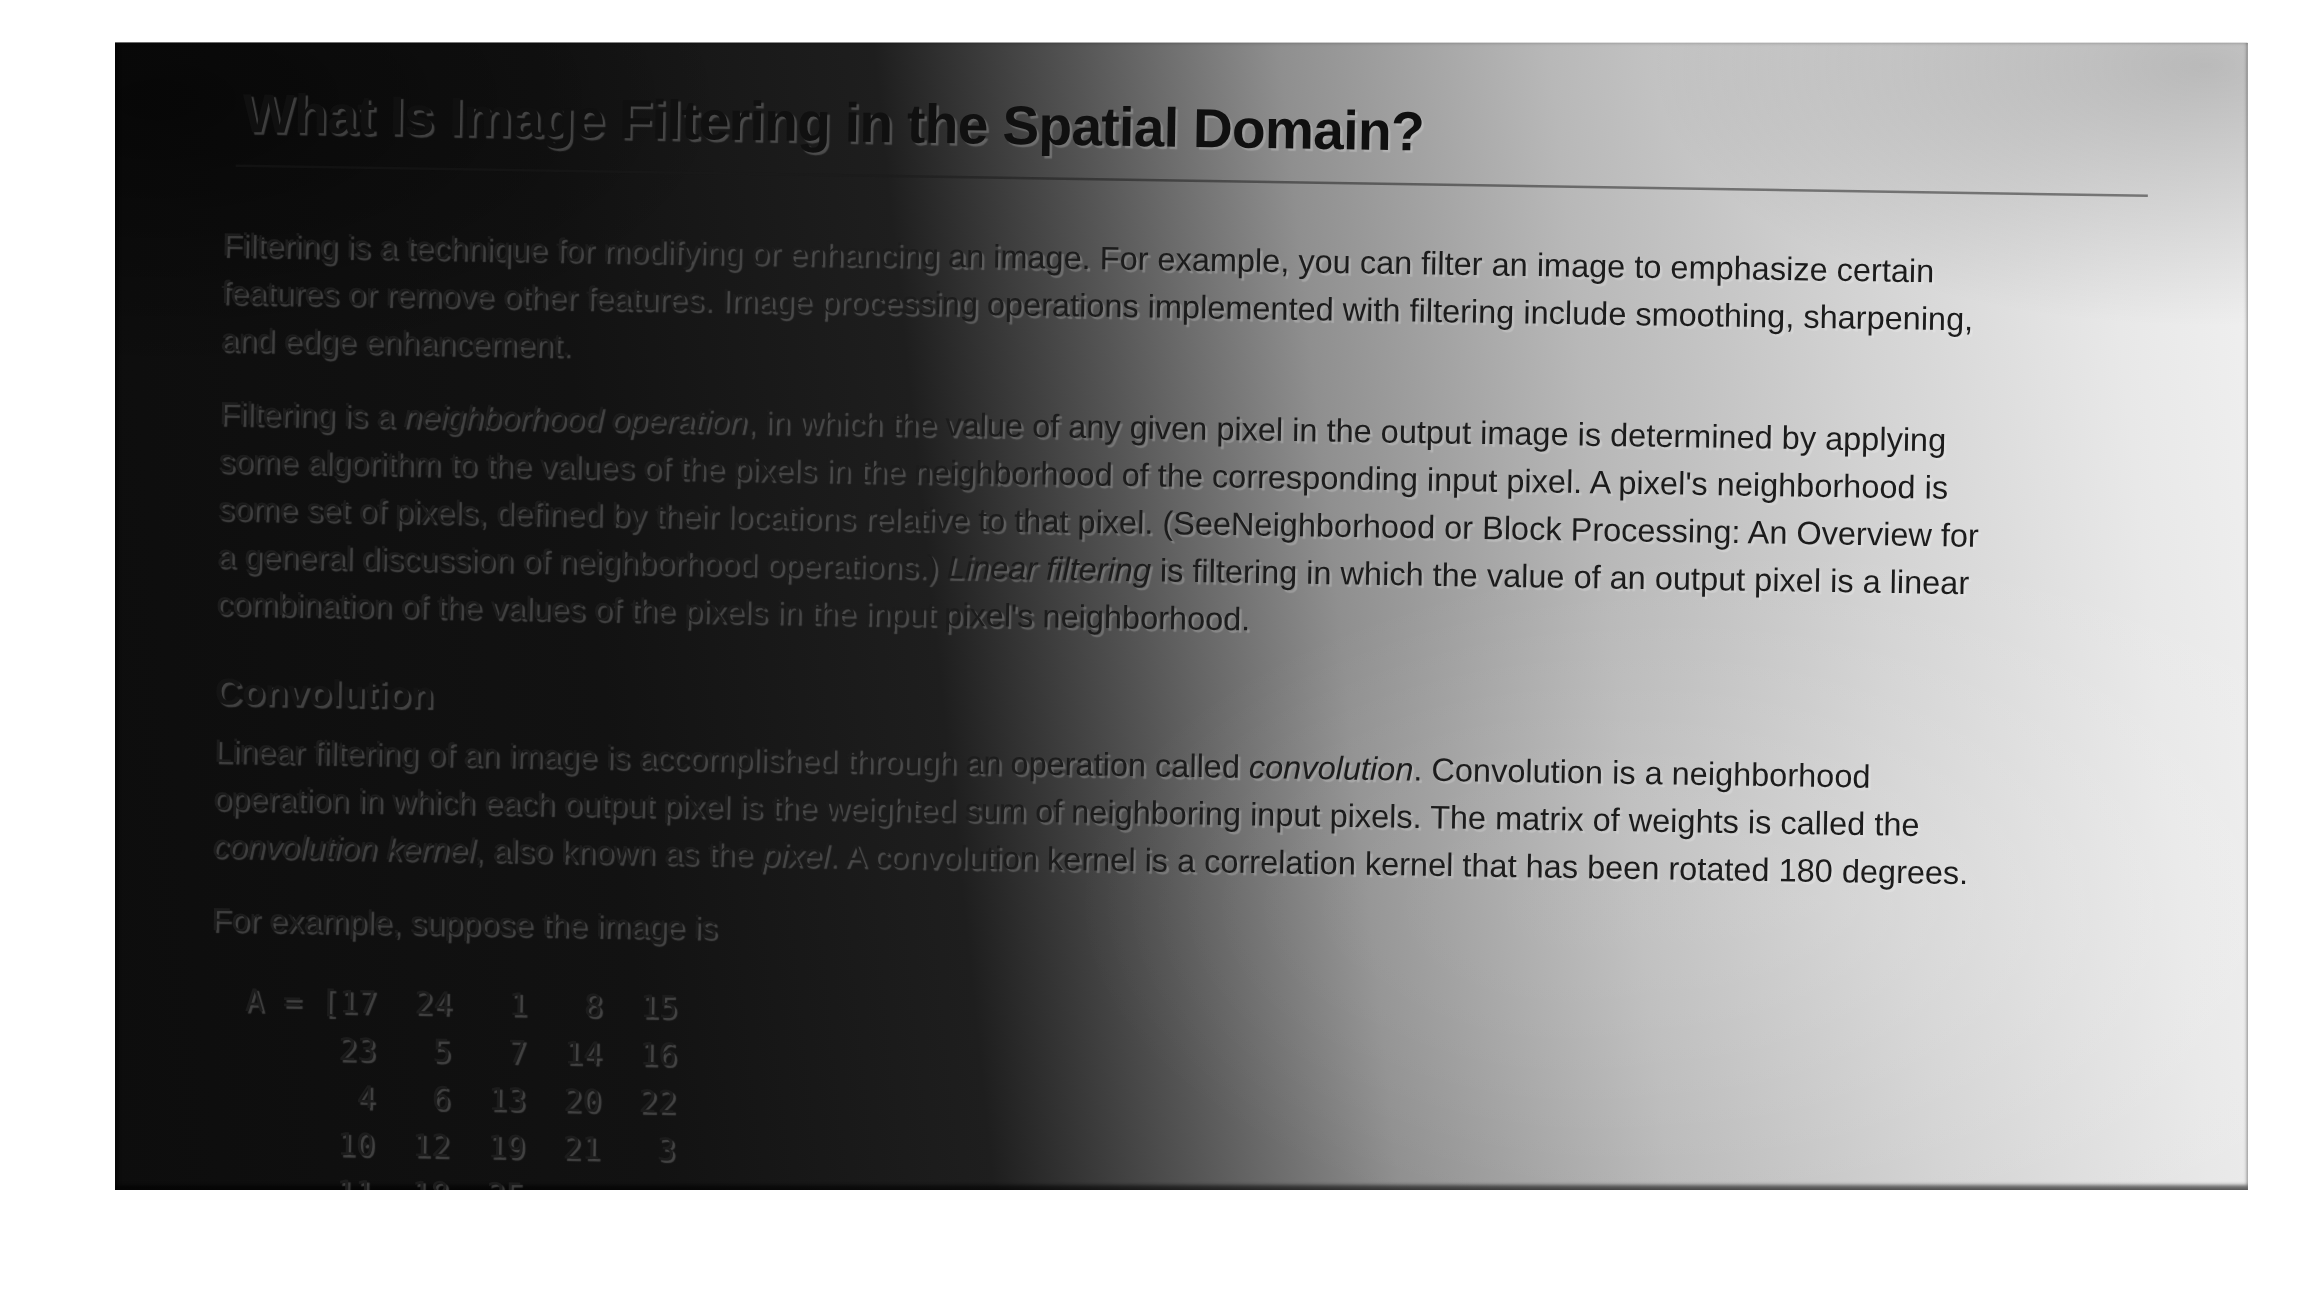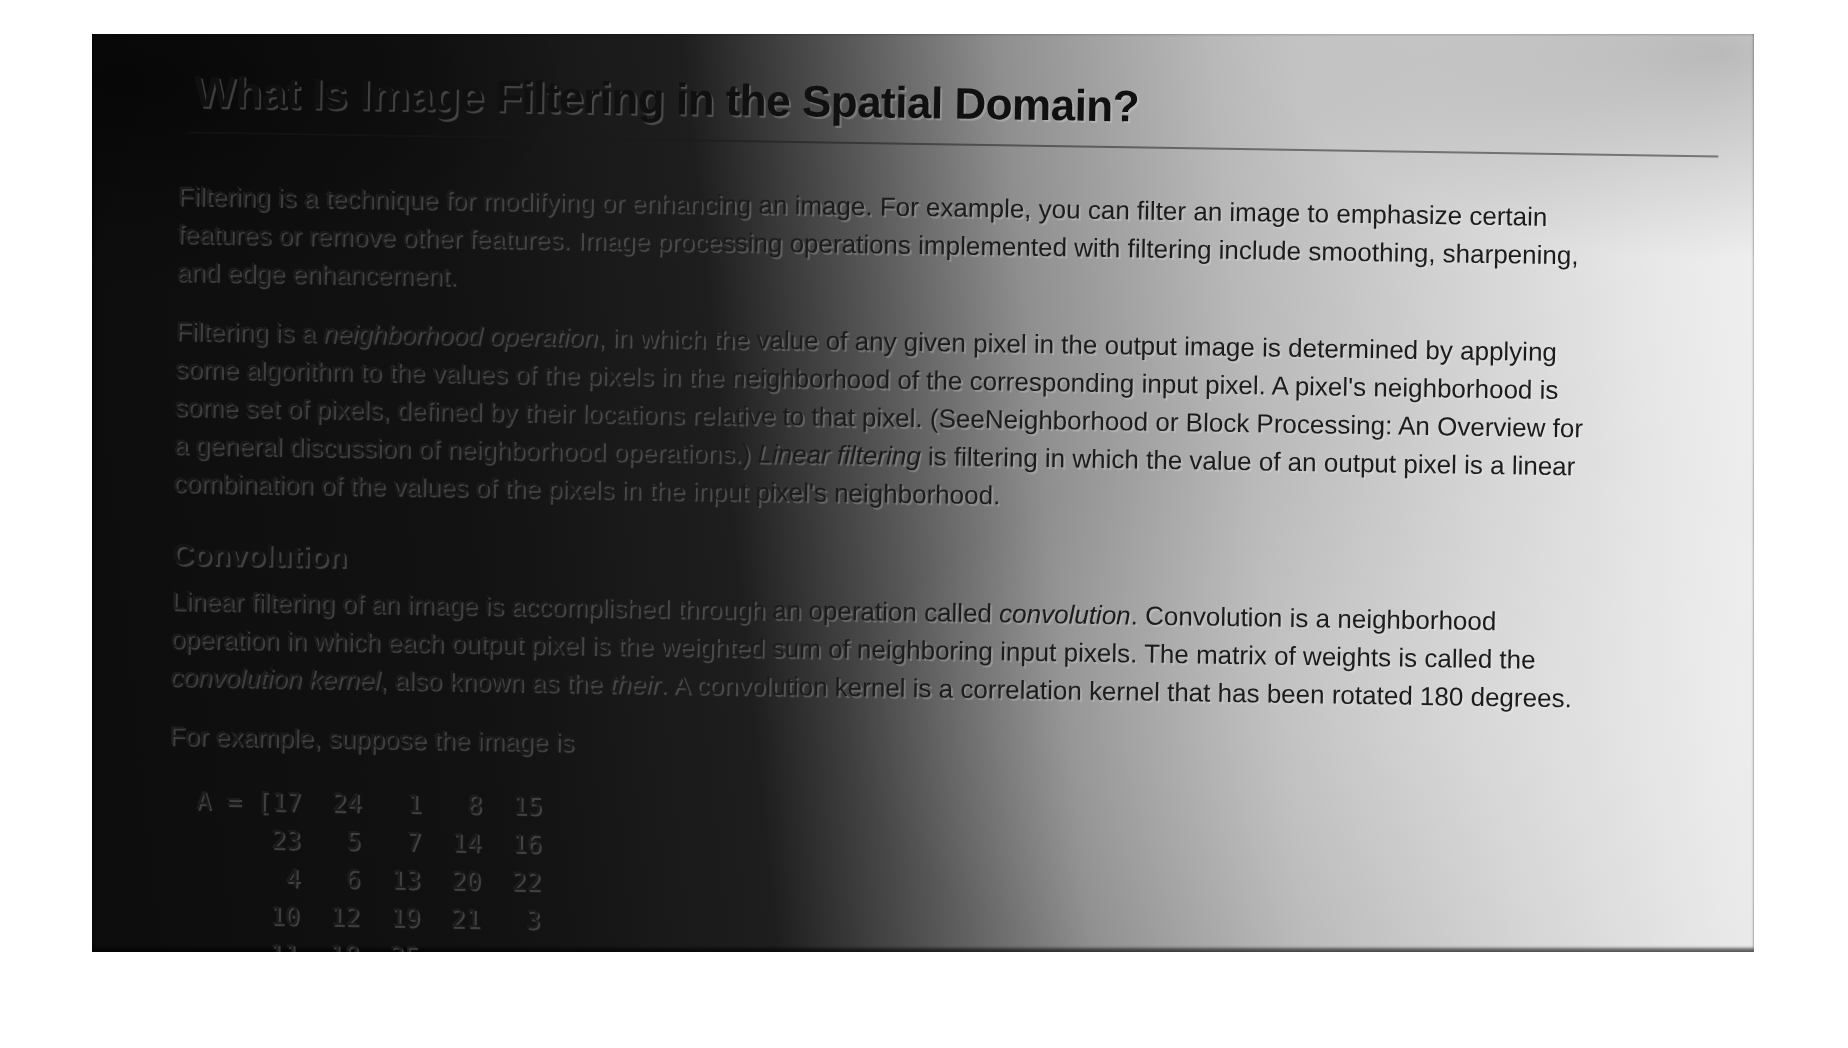--- a/index.html
+++ b/index.html
@@ -7,20 +7,21 @@
           font-family:"Liberation Sans","DejaVu Sans",sans-serif;}
   
   #photo{position:absolute;left:92px;top:34px;width:1662px;height:918px;overflow:hidden;
     background:
       radial-gradient(45% 40% at 2% 5%, rgba(0,0,0,0.50), rgba(0,0,0,0) 60%),
       radial-gradient(40% 35% at 98% 2%, rgba(0,0,0,0.22), rgba(0,0,0,0) 65%),
       radial-gradient(50% 45% at 80% 75%, rgba(255,255,255,0.18), rgba(255,255,255,0) 70%),
       linear-gradient(84deg, #0d0d0d 0%, #121212 24%, #1e1e1e 39%, #555555 48%,
                       #8f8f8f 57%, #b8b8b8 69%, #d2d2d2 81%, #e8e8e8 93%, #f0f0f0 100%);
     box-shadow: inset 0 -4px 3px rgba(0,0,0,0.55), inset 2px 0 3px rgba(0,0,0,0.35);
+    padding-left: 44px;
   }
   #content{position:absolute;left:0;top:0;right:0;bottom:0;padding-left:88px;
     transform:rotate(0.9deg);transform-origin:0 0;color:#1c1c1c;
     text-shadow:2px 2px 1px rgba(255,255,255,0.22);}
   .title{margin:30px 0 0 15px;font-size:44px;line-height:52px;font-weight:bold;
     letter-spacing:-0.5px;color:#101010;white-space:nowrap;}
   .rule{margin:14px 0 0 10px;width:1530px;height:0;
     border-top:2px solid rgba(25,25,25,0.5);}
   .para{font-size:26px;line-height:38px;}
   .line{white-space:nowrap;}
@@ -57,21 +58,21 @@
         <div class="line"><span>some set of pixels, defined by their locations relative to that pixel. (SeeNeighborhood or Block Processing: An Overview for</span></div>
         <div class="line"><span>a general discussion of neighborhood operations.) </span><span class="it">Linear filtering</span><span> is filtering in which the value of an output pixel is a linear</span></div>
         <div class="line"><span>combination of the values of the pixels in the input pixel's neighborhood.</span></div>
       </div>
 
       <div class="h2">Convolution</div>
 
       <div class="para p3">
         <div class="line"><span>Linear filtering of an image is accomplished through an operation called </span><span class="it">convolution</span><span>. Convolution is a neighborhood</span></div>
         <div class="line"><span>operation in which each output pixel is the weighted sum of neighboring input pixels. The matrix of weights is called the</span></div>
-        <div class="line"><span class="it">convolution kernel</span><span>, also known as the </span><span class="it">their</span><span>. A convolution kernel is a correlation kernel that has been rotated 180 degrees.</span></div>
+        <div class="line"><span class="it">convolution kernel</span><span>, also known as the </span><span class="it">pixel</span><span>. A convolution kernel is a correlation kernel that has been rotated 180 degrees.</span></div>
       </div>
 
       <div class="para p4">
         <div class="line"><span>For example, suppose the image is</span></div>
       </div>
 
       <div class="matrix"><div>A = [17  24   1   8  15</div><div>     23   5   7  14  16</div><div>      4   6  13  20  22</div><div>     10  12  19  21   3</div><div>     11  18  25</div></div>
 
     </div>
   </div>

